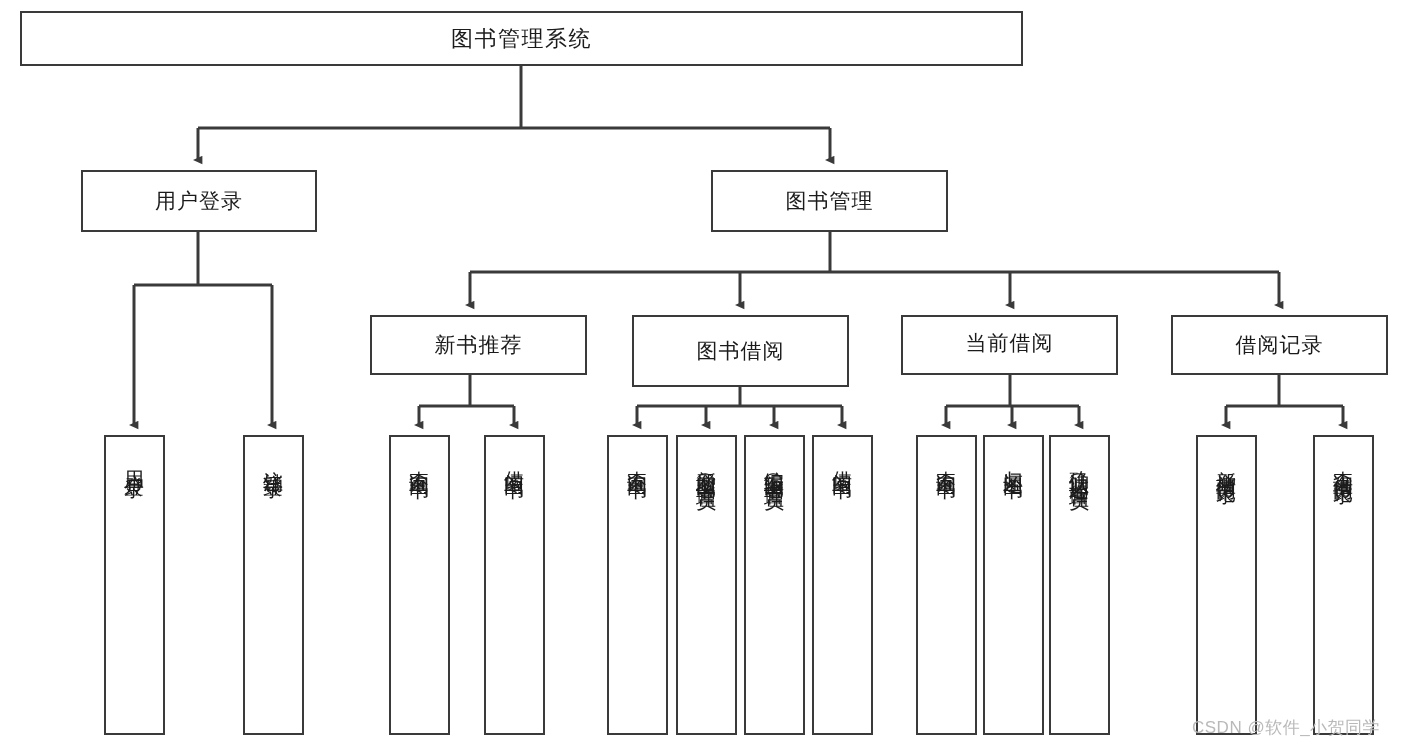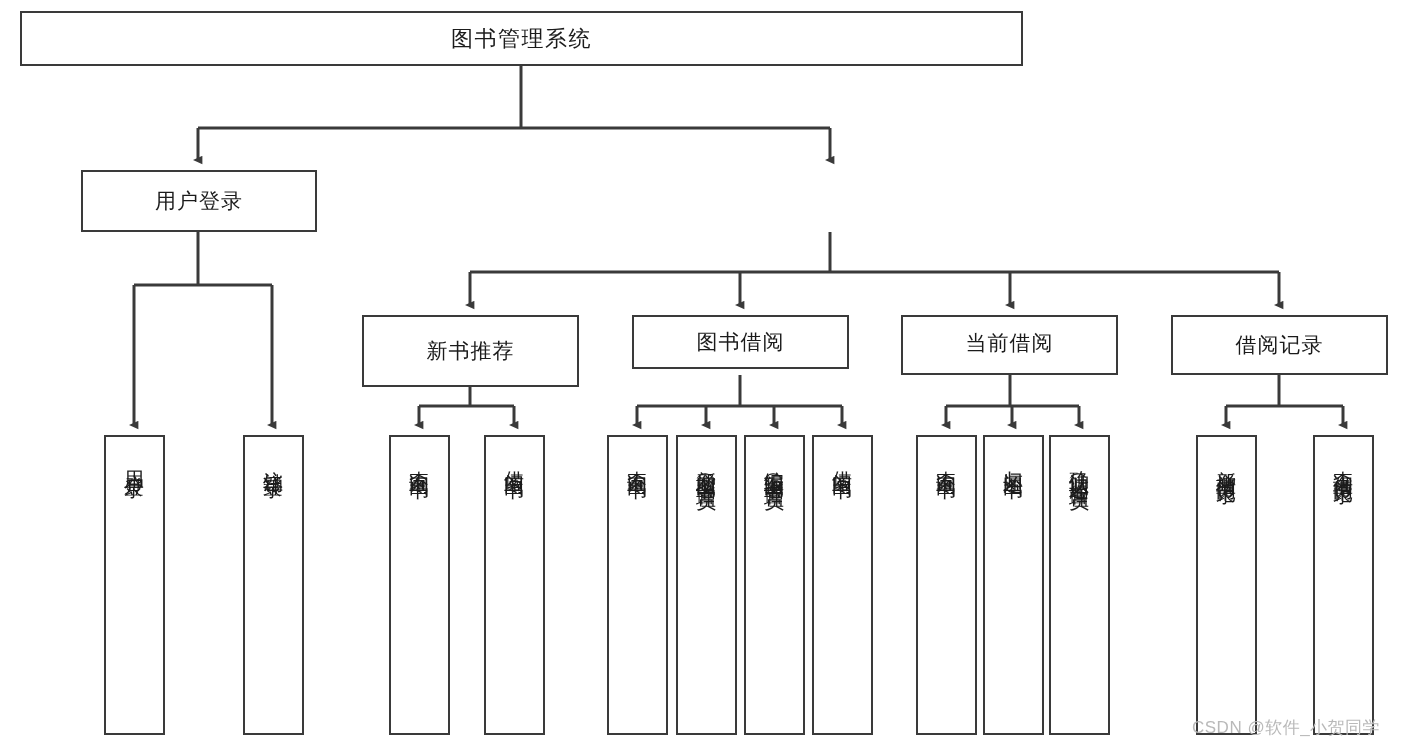--- a/index.html
+++ b/index.html
@@ -127,25 +127,28 @@
     </g>
   </svg>
 
   <div class="node h root" style="left:20px; top:11px; width:1003px; height:55px;">
     <span class="label">图书管理系统</span>
   </div>
 
   <div class="node h" style="left:81px; top:170px; width:236px; height:62px;">
     <span class="label">用户登录</span>
   </div>
-
-  <div class="node h" style="left:362px; top:315px; width:217px; height:72px;">
+  <div class="node h" style="left:711px; top:170px; width:237px; height:62px;">
+    <span class="label">图书管理</span>
+  </div>
+
+  <div class="node h" style="left:370px; top:315px; width:217px; height:60px;">
     <span class="label">新书推荐</span>
   </div>
-  <div class="node h" style="left:632px; top:315px; width:217px; height:54px;">
+  <div class="node h" style="left:632px; top:315px; width:217px; height:72px;">
     <span class="label">图书借阅</span>
   </div>
   <div class="node h" style="left:901px; top:315px; width:217px; height:60px;font-family:Liberation Mono, monospace;">
     <span class="label">当前借阅</span>
   </div>
   <div class="node h" style="left:1171px; top:315px; width:217px; height:60px;">
     <span class="label">借阅记录</span>
   </div>
 
   <div class="node v" style="left:104px; top:435px; width:61px; height:300px;">

